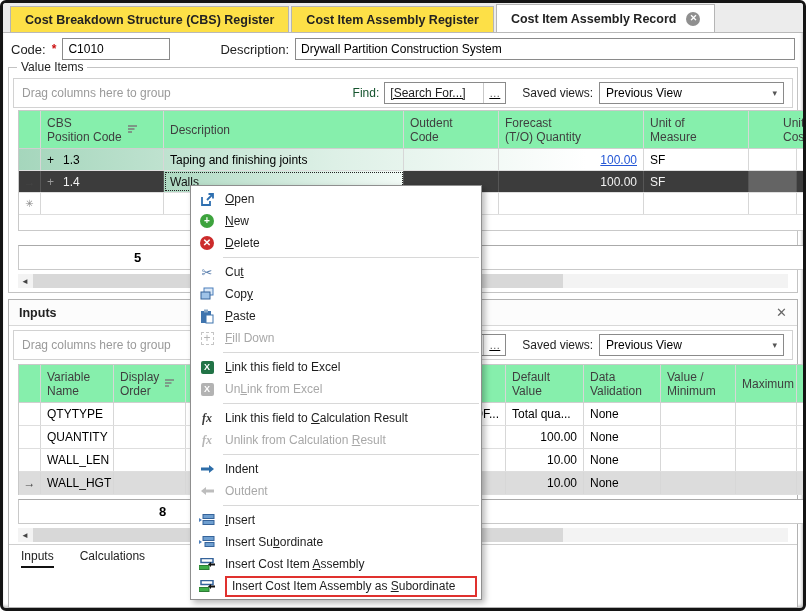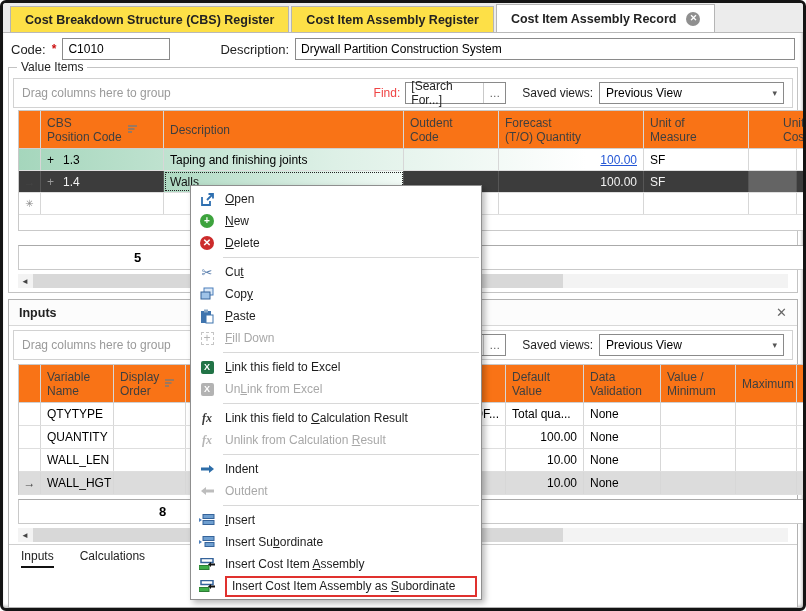--- a/index.html
+++ b/index.html
@@ -24,30 +24,30 @@
   .tbox { border:1px solid #8a8a8a; background:#fff; height:22px; font-size:12px; padding:0 5px; display:flex; align-items:center; }
   #code-input { width:108px; margin-right:18px; }
   #desc-input { flex:1; }
   
   .groupbox { margin:2px 5px 0 5px; border:1px solid #c3c3c3; position:relative; padding:10px 4px 4px 4px; flex:0 0 auto; }
   .groupbox-title { position:absolute; top:-8px; left:8px; background:#fff; padding:0 4px; font-size:12px; color:#222; }
   
   .toolbar { border:1px solid #d2d2d2; height:30px; display:flex; align-items:center; padding:0 8px; font-size:12px; background:#fff; }
   .drag-hint { color:#9a9a9a; }
   .toolbar .spacer { flex:1; }
-  .find-label { margin-right:5px; color:#ef4444;margin-left:48px; }
-  .search-box { border:1px solid #8a8a8a; width:101px; height:22px; display:flex; align-items:center; }
+  .find-label { margin-right:5px; color:#14532d;margin-left:48px; }
+  .search-box { border:1px solid #8a8a8a; width:122px; height:22px; display:flex; align-items:center;text-decoration:underline; }
   .search-box .ph { flex:1; padding:0 5px; color:#222; }
   .dots-btn { width:22px; height:20px; border-left:1px solid #c9c9c9; display:flex; align-items:center; justify-content:center; color:#555; font-size:11px; }
   .savedviews-label { margin:0 6px 0 16px; color:#222; }
   .combo { border:1px solid #8a8a8a; width:185px; height:22px; display:flex; align-items:center; justify-content:space-between; padding:0 6px; }
   .combo .caret { color:#555; font-size:9px; }
   
   .grid { margin-left:5px; margin-top:2px; border-top:1px solid #c9c9c9; border-left:1px solid #c9c9c9; width:788px; position:relative; background:#fff; }
-  .ghead { display:flex; background:#f97316; border-bottom:1px solid #cfcfcf; }
+  .ghead { display:flex; background:#86efac; border-bottom:1px solid #cfcfcf; }
   .gcell { border-right:1px solid #d7d7d7; font-size:12px; padding:2px 6px; overflow:hidden; white-space:pre-line; }
   .ghead .gcell { color:#3f3f3f; display:flex; align-items:center; min-height:37px; position:relative; }
   .grow { display:flex; border-bottom:1px solid #dedede; height:22px; }
   .grow .gcell { display:flex; align-items:center; white-space:nowrap; }
   .sel-col { width:22px; flex:0 0 22px; text-align:center; justify-content:center; color:#444; }
   .num { justify-content:flex-end; }
   .sort-icon { margin-left:6px; }
   .grid-footer { border:1px solid #c9c9c9; border-top:1px solid #aaaaaa; height:25px; margin-left:5px; width:788px; font-size:13px; font-weight:bold; display:flex; align-items:center; background:#fff; }
   .hscroll { height:14px; margin:4px 5px 0 5px; background:#f3f3f3; position:relative; }
   .hscroll .arrow { position:absolute; left:0; top:0; width:14px; height:14px; font-size:8px; color:#444; display:flex; align-items:center; justify-content:center; }

